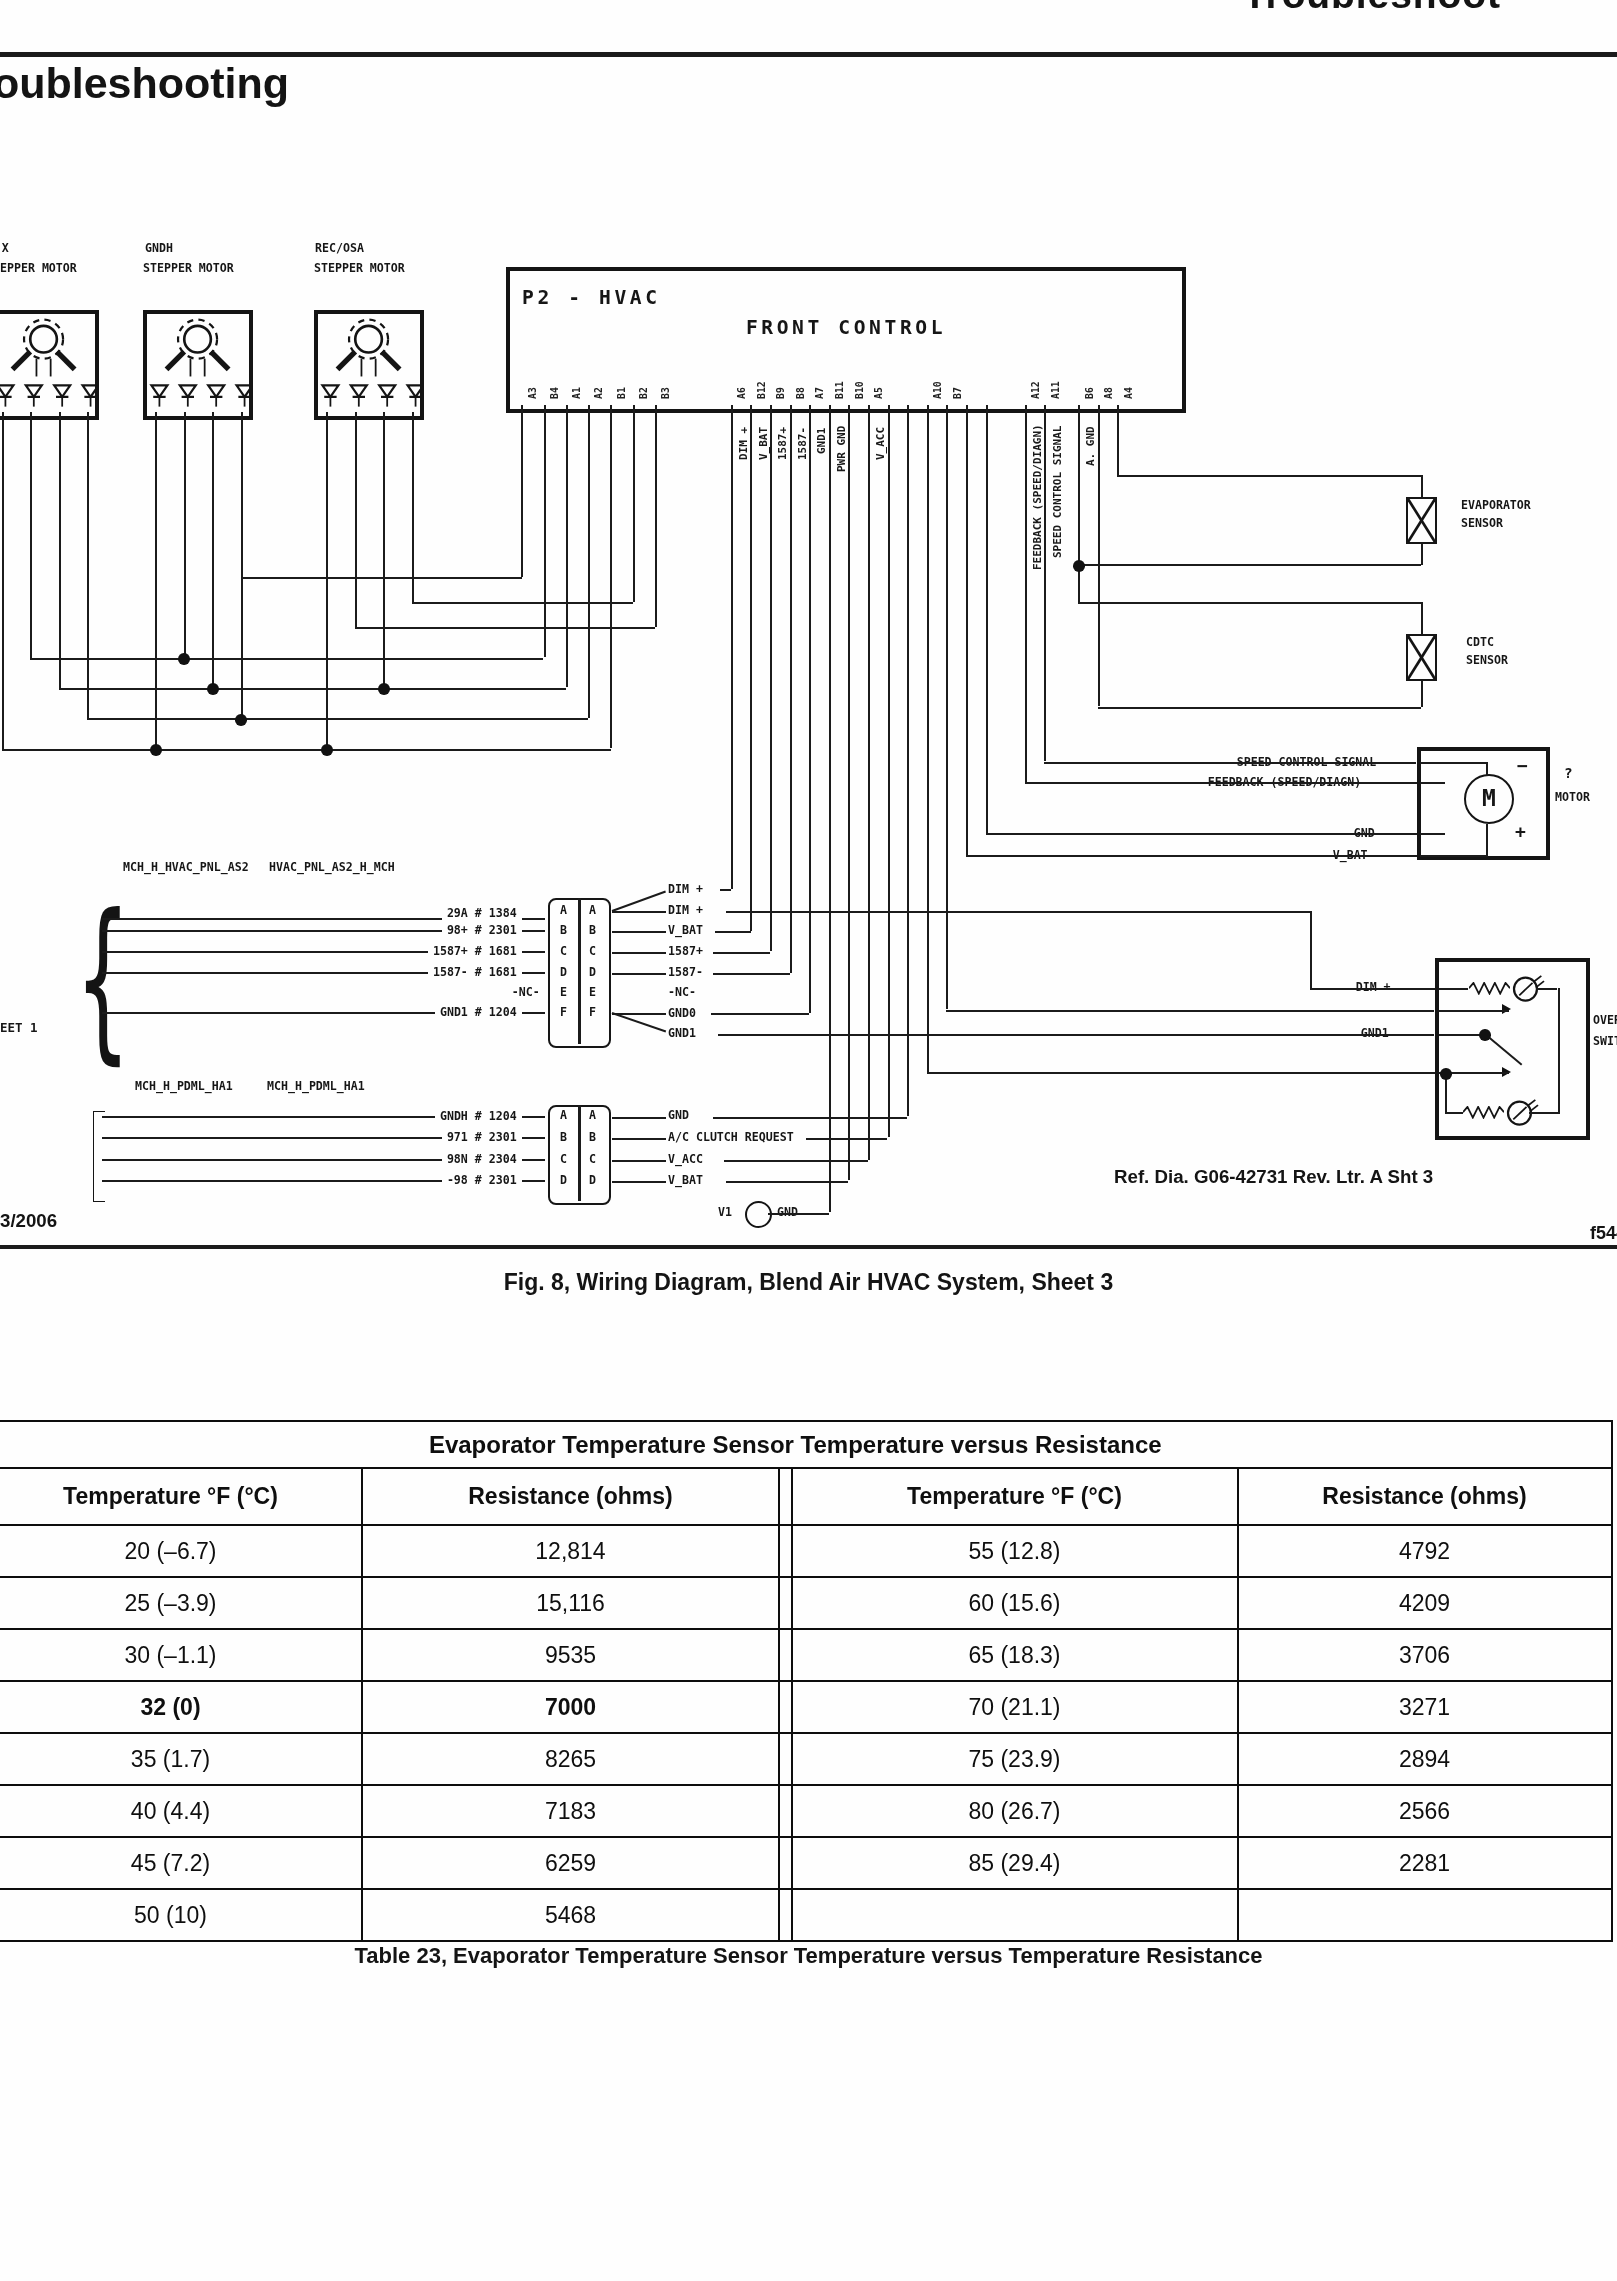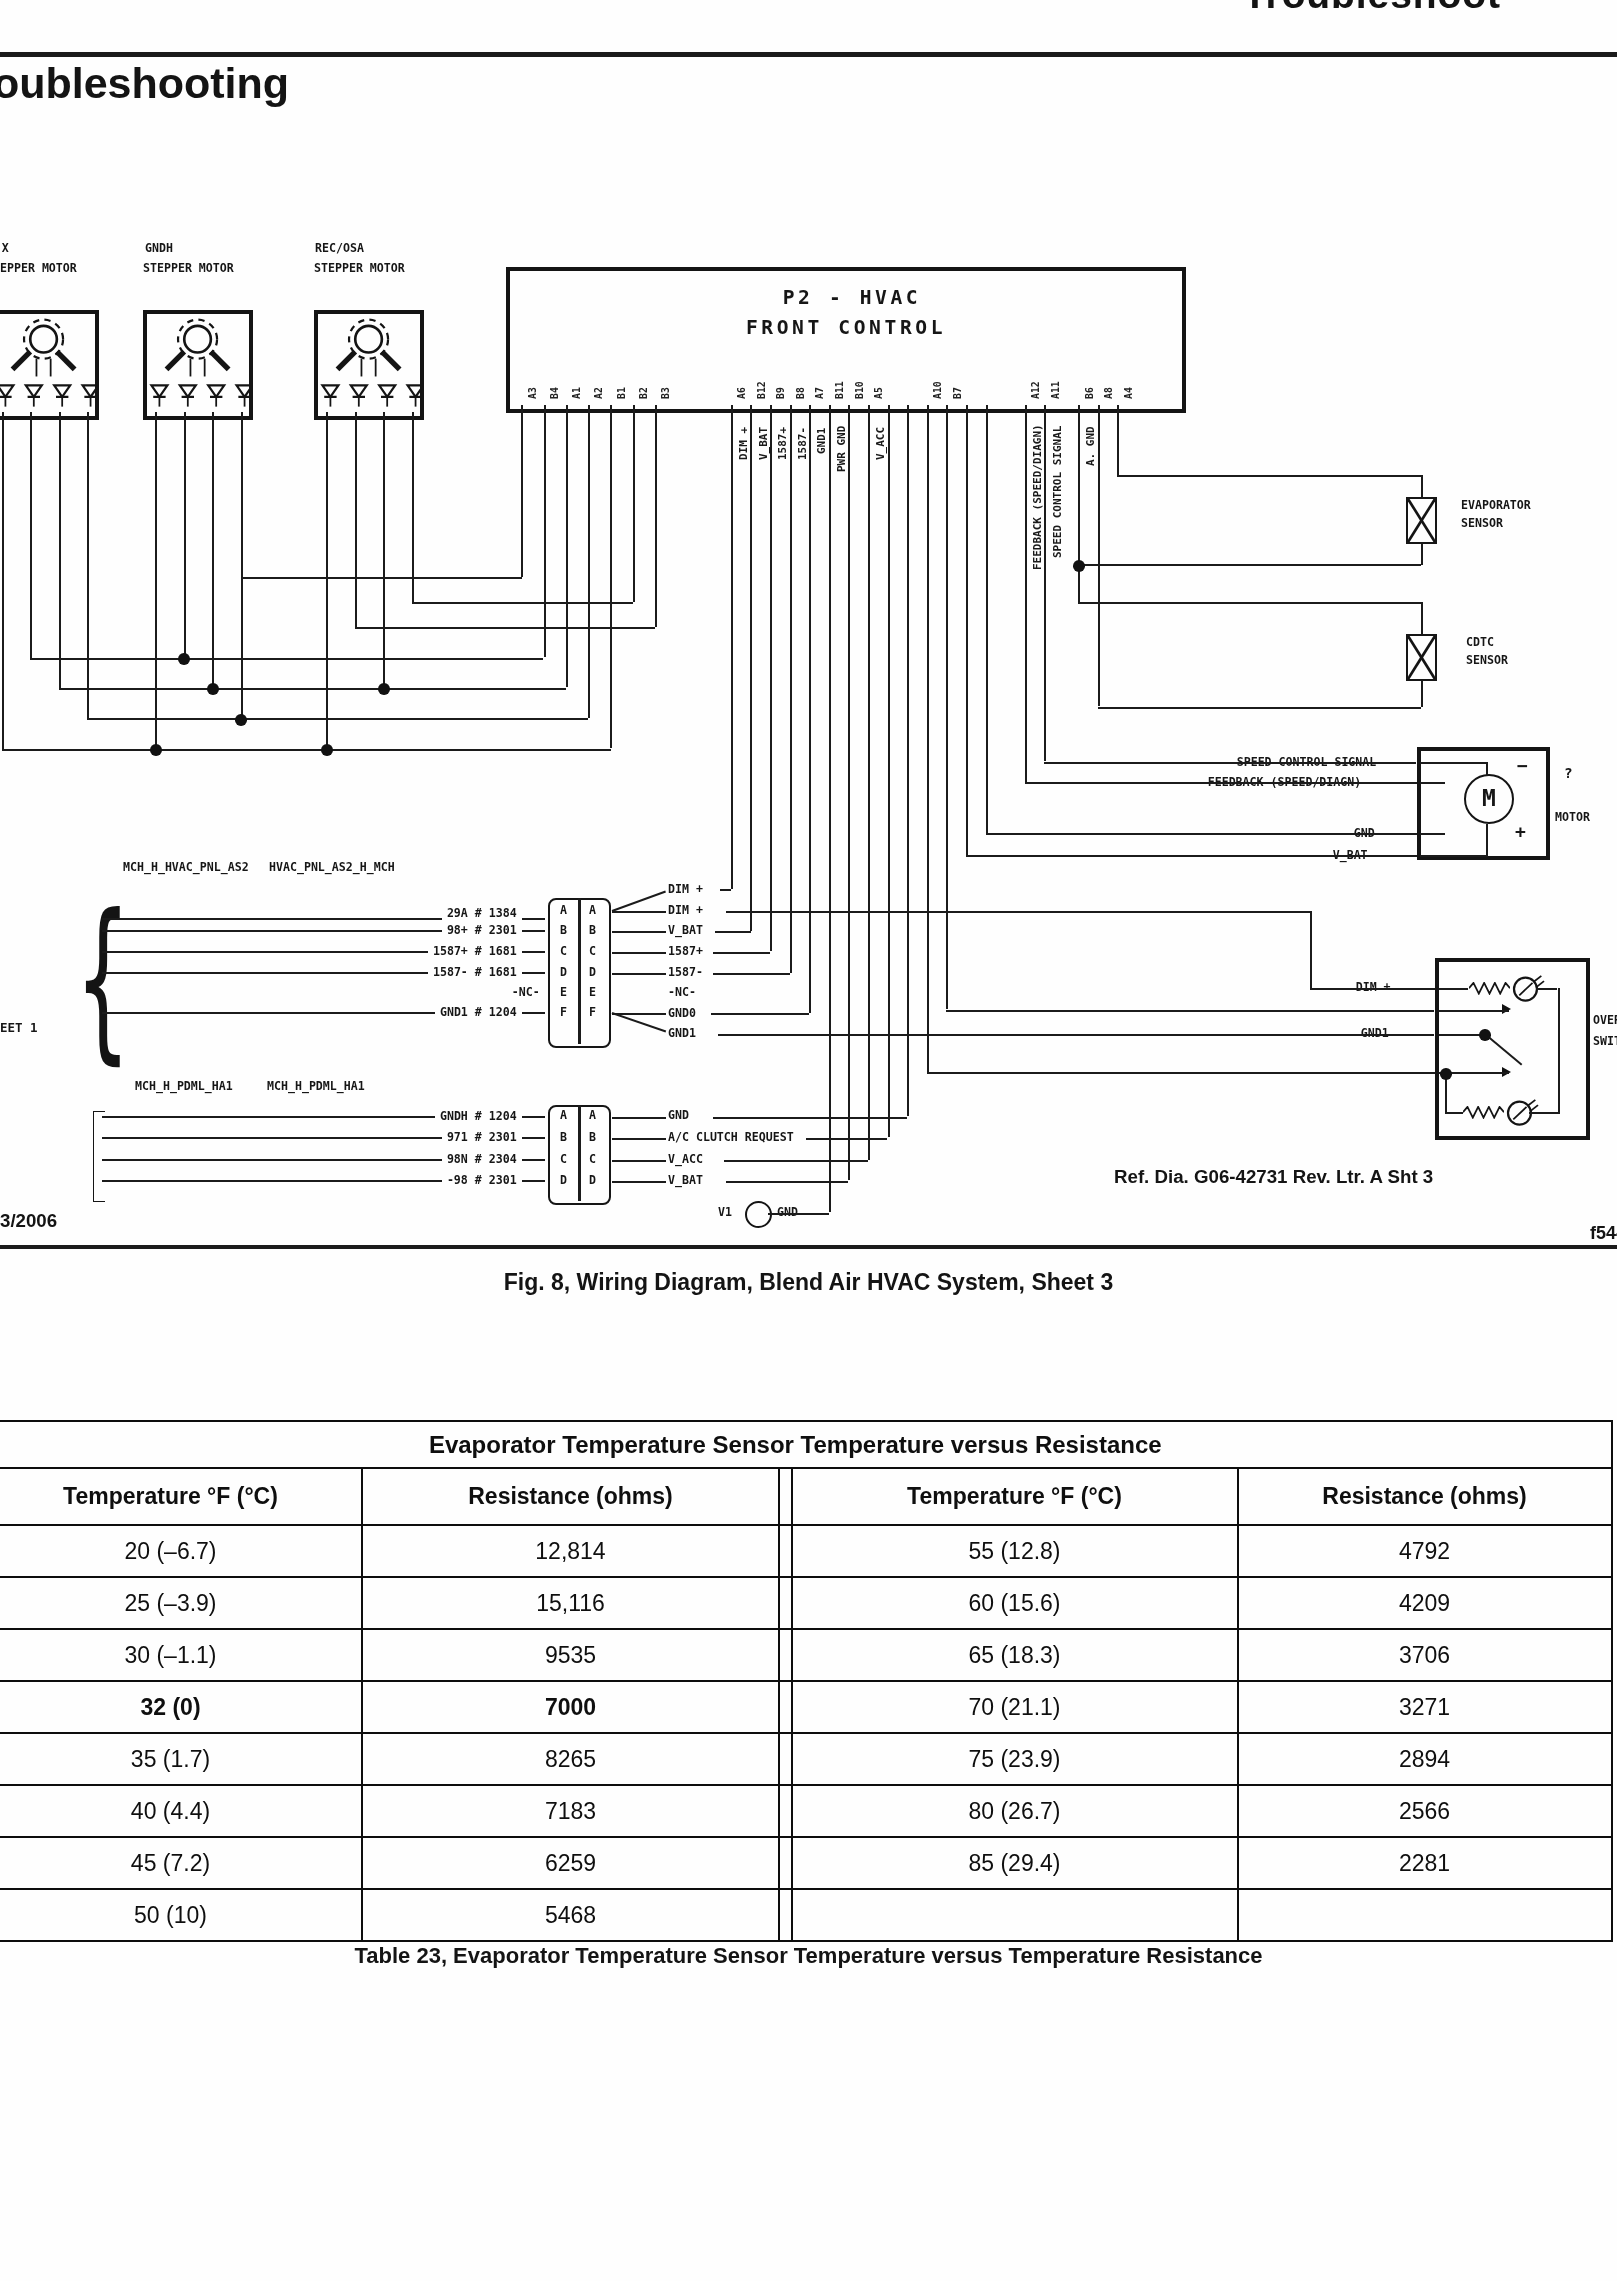--- a/index.html
+++ b/index.html
@@ -109,21 +109,21 @@
         <line x1="46" y1="93" x2="46" y2="104" stroke="#141414" stroke-width="2"></line>
         <polygon points="69,80 87,80 78,93" fill="none" stroke="#141414" stroke-width="2.5"></polygon>
         <line x1="71" y1="93" x2="85" y2="93" stroke="#141414" stroke-width="2.5"></line>
         <line x1="78" y1="93" x2="78" y2="104" stroke="#141414" stroke-width="2"></line>
         <polygon points="101,80 119,80 110,93" fill="none" stroke="#141414" stroke-width="2.5"></polygon>
         <line x1="103" y1="93" x2="117" y2="93" stroke="#141414" stroke-width="2.5"></line>
         <line x1="110" y1="93" x2="110" y2="104" stroke="#141414" stroke-width="2"></line>
       </svg></div>
 
   <div class="box" style="left:506px;top:267px;width:672px;height:138px;">
-    <div class="mono" style="position:absolute;left:0;right:0;top:16px;text-align:center;font-size:19.6px;letter-spacing:3.6px;padding-left:12px;">P2 - HVAC</div>
+    <div class="mono" style="position:absolute;left:0;right:0;top:16px;font-size:19.6px;letter-spacing:3.6px;padding-left:12px;">P2 - HVAC</div>
     <div class="mono" style="position:absolute;left:0;right:0;top:46px;text-align:center;font-size:19.6px;letter-spacing:3.6px;">FRONT CONTROL</div>
   </div>
 
   <div class="thin" style="left:1406px;top:497px;width:27px;height:43px;">
     <svg width="27" height="43" viewBox="0 0 30 48">
         <line x1="0" y1="0" x2="30" y2="48" stroke="#141414" stroke-width="3"></line>
         <line x1="30" y1="0" x2="0" y2="48" stroke="#141414" stroke-width="3"></line>
       </svg>
   </div>
   <div class="mono abs" style="left:1461px;top:499px;">EVAPORATOR</div>
@@ -143,21 +143,21 @@
   <div class="wlab" style="left:1330px;top:848px;">V_BAT</div>
 
   <div class="box" style="left:1417px;top:747px;width:125px;height:105px;">
     <div style="position:absolute;left:43px;top:23px;width:46px;height:46px;border:2.7px solid #141414;border-radius:50%;text-align:center;">
       <span class="mono" style="font-size:23px;line-height:45px;">M</span>
     </div>
     <div class="mono" style="position:absolute;left:96px;top:5.3px;font-size:18px;">−</div>
     <div class="mono" style="position:absolute;left:94px;top:71px;font-size:18px;">+</div>
   </div>
   <div class="mono abs" style="left:1564px;top:765px;font-size:14.3px;">?</div>
-  <div class="mono abs" style="left:1555px;top:791px;margin-top:20px;">MOTOR</div>
+  <div class="mono abs" style="left:1555px;top:791px;">MOTOR</div>
 
   <div class="box" style="left:1435px;top:958px;width:147px;height:174px;"></div>
   <svg class="abs" style="left:1469px;top:982px;" width="41" height="12.5" viewBox="0 0 46 14">
       <polyline points="0,7 5,1 11,13 17,1 23,13 29,1 35,13 41,1 46,7" fill="none" stroke="#141414" stroke-width="2"></polyline>
     </svg>
   <svg class="abs" style="left:1512px;top:975px;" width="34" height="30" viewBox="0 0 38 34">
       <circle cx="15" cy="16" r="13" fill="none" stroke="#141414" stroke-width="2.5"></circle>
       <line x1="8" y1="23" x2="23" y2="9" stroke="#141414" stroke-width="2"></line>
       <line x1="24" y1="8" x2="33" y2="1" stroke="#141414" stroke-width="2"></line>
       <line x1="27" y1="14" x2="36" y2="7" stroke="#141414" stroke-width="2"></line>

